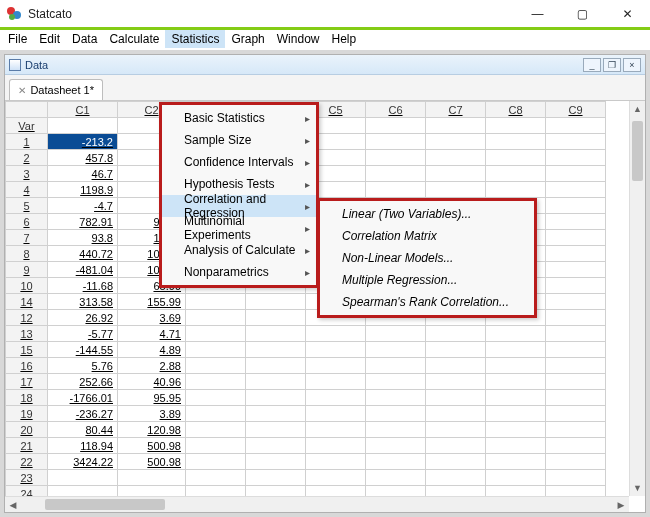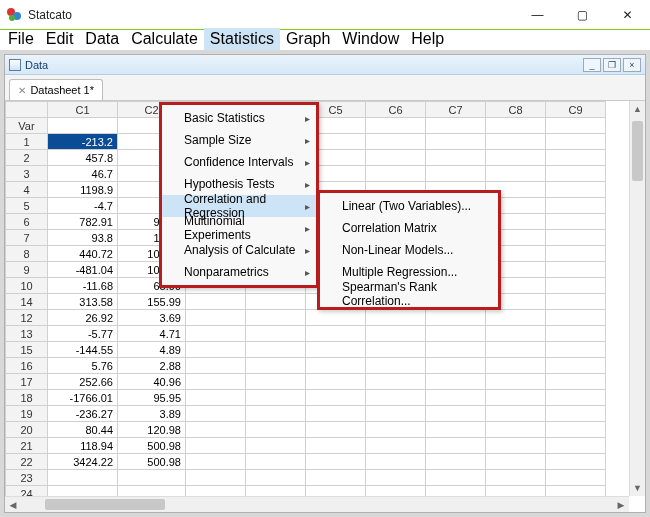--- a/index.html
+++ b/index.html
@@ -1,45 +1,45 @@
 <!DOCTYPE html>
 <html><head>
 <meta charset="utf-8">
 <style>
   * { box-sizing: border-box; margin: 0; padding: 0; font-family: "Segoe UI", Tahoma, sans-serif; }
   html, body { width: 650px; height: 517px; overflow: hidden; background: #fff; }
 
   
-  .titlebar { height: 30px; display: flex; align-items: center; padding-left: 6px; border-bottom: 1px solid #84cc16; }
+  .titlebar { height: 30px; display: flex; align-items: center; padding-left: 6px; border-bottom: 3px solid #84cc16; }
   .titlebar .logo { width: 16px; height: 16px; margin-right: 6px; display: flex; align-items: center; justify-content:center; }
   .titlebar .title { font-size: 12px; color: #222; flex: 1; }
   .winbtns { display: flex; }
   .winbtn { width: 45px; height: 28px; display:flex; align-items:center; justify-content:center; font-size:12px; color:#222; }
 
   
-  .menubar { height: 20px; display:flex; align-items:flex-end; font-size:16px; padding:0 2px; }
+  .menubar { height: 20px; display:flex; align-items:flex-start; font-size:12px; padding:0 2px; }
   .menubar .mi { padding: 2px 6px; }
   .menubar .mi.active { background:#cde4f7; }
 
   
   .workspace { position:relative; height: calc(517px - 30px - 20px); background:#d8d8d8; padding:4px; }
   .mdi { position:relative; width:100%; height:100%; background:#fff; border:1px solid #b0b0b0; display:flex; flex-direction:column; }
   .mdi-title { height:20px; background:linear-gradient(#eaf3fb,#d6e8f8); display:flex; align-items:center; padding:0 4px; font-size:11px; color:#1a3e6e; border-bottom:1px solid #b7cde2; }
   .mdi-ico { width:12px;height:12px;margin-right:4px; display:inline-block; border:1px solid #5a7ca8; background:linear-gradient(#fff,#cfe2f7); }
   .mdi-title .spacer{flex:1;}
   .mdi-title .mb { width:18px; height:14px; margin-left:2px; border:1px solid #9ab; background:#eef5fd; font-size:9px; line-height:12px; text-align:center; color:#345; }
 
   
   .tabrow { height:26px; display:flex; align-items:flex-end; padding:2px 4px 0; background:#f4f4f4; border-bottom:1px solid #c9c9c9; }
   .tab { display:flex; align-items:center; gap:4px; height:21px; padding:0 8px; font-size:11px; background:#fff; border:1px solid #bdbdbd; border-bottom:none; border-radius:3px 3px 0 0; }
   .tab .x { font-size:10px; color:#888; }
 
   
   .sheet-wrap { flex:1; position:relative; overflow:hidden; background:#fff; }
-  table.sheet { border-collapse:collapse; font-size:11px; table-layout:fixed; }
+  table.sheet { border-collapse:collapse; font-size:11px; table-layout:fixed;text-decoration:underline; }
   table.sheet th, table.sheet td { border:1px solid #d0d0d0; height:16px; padding:0 4px; white-space:nowrap; overflow:hidden; }
   table.sheet th { background:#f3f3f3; font-weight:normal; color:#333; }
   col.rowhdr { width:42px; }
   col.c1 { width:70px; }
   col.c2 { width:68px; }
   col.cn { width:60px; }
   th.rowh { text-align:center; background:#f3f3f3; }
   td.num { text-align:right; }
   td.sel { background:#0a4c95; color:#fff; }
   
@@ -51,21 +51,21 @@
   .hscroll .thumb { position:absolute; top:2px; bottom:2px; left:40px; width:120px; background:#c8c8c8; border-radius:2px; }
   .hscroll .arr { position:absolute; top:0; bottom:0; width:16px; text-align:center; font-size:9px; color:#666; line-height:16px; }
   .hscroll .arr.l{left:0;} .hscroll .arr.r{right:0;}
 
   
   .menu { position:absolute; background:#f8f8f8; border:3px solid #b91c1c; box-shadow:2px 2px 4px rgba(0,0,0,.2); font-size:12px; padding:2px 0; z-index:50; }
   .menu .item { display:flex; align-items:center; height:22px; padding:0 20px 0 22px; position:relative; }
   .menu .item.hi { background:#cde4f7; }
   .menu .item .arrow { position:absolute; right:6px; font-size:10px; color:#555; }
   .submenu1 { left:159px; top:52px; width:160px; }
-  .submenu2 { left:317px; top:140px; width:184px; }
+  .submenu2 { left:317px; top:148px; width:220px;font-style:italic; }
 
   svg.logo-svg { width:16px; height:16px; }
 </style>
 </head>
 <body>
 
 <div class="titlebar">
   <span class="logo">
     <svg class="logo-svg" viewBox="0 0 16 16">
         <circle cx="5" cy="5" r="4" fill="#d33"></circle>

